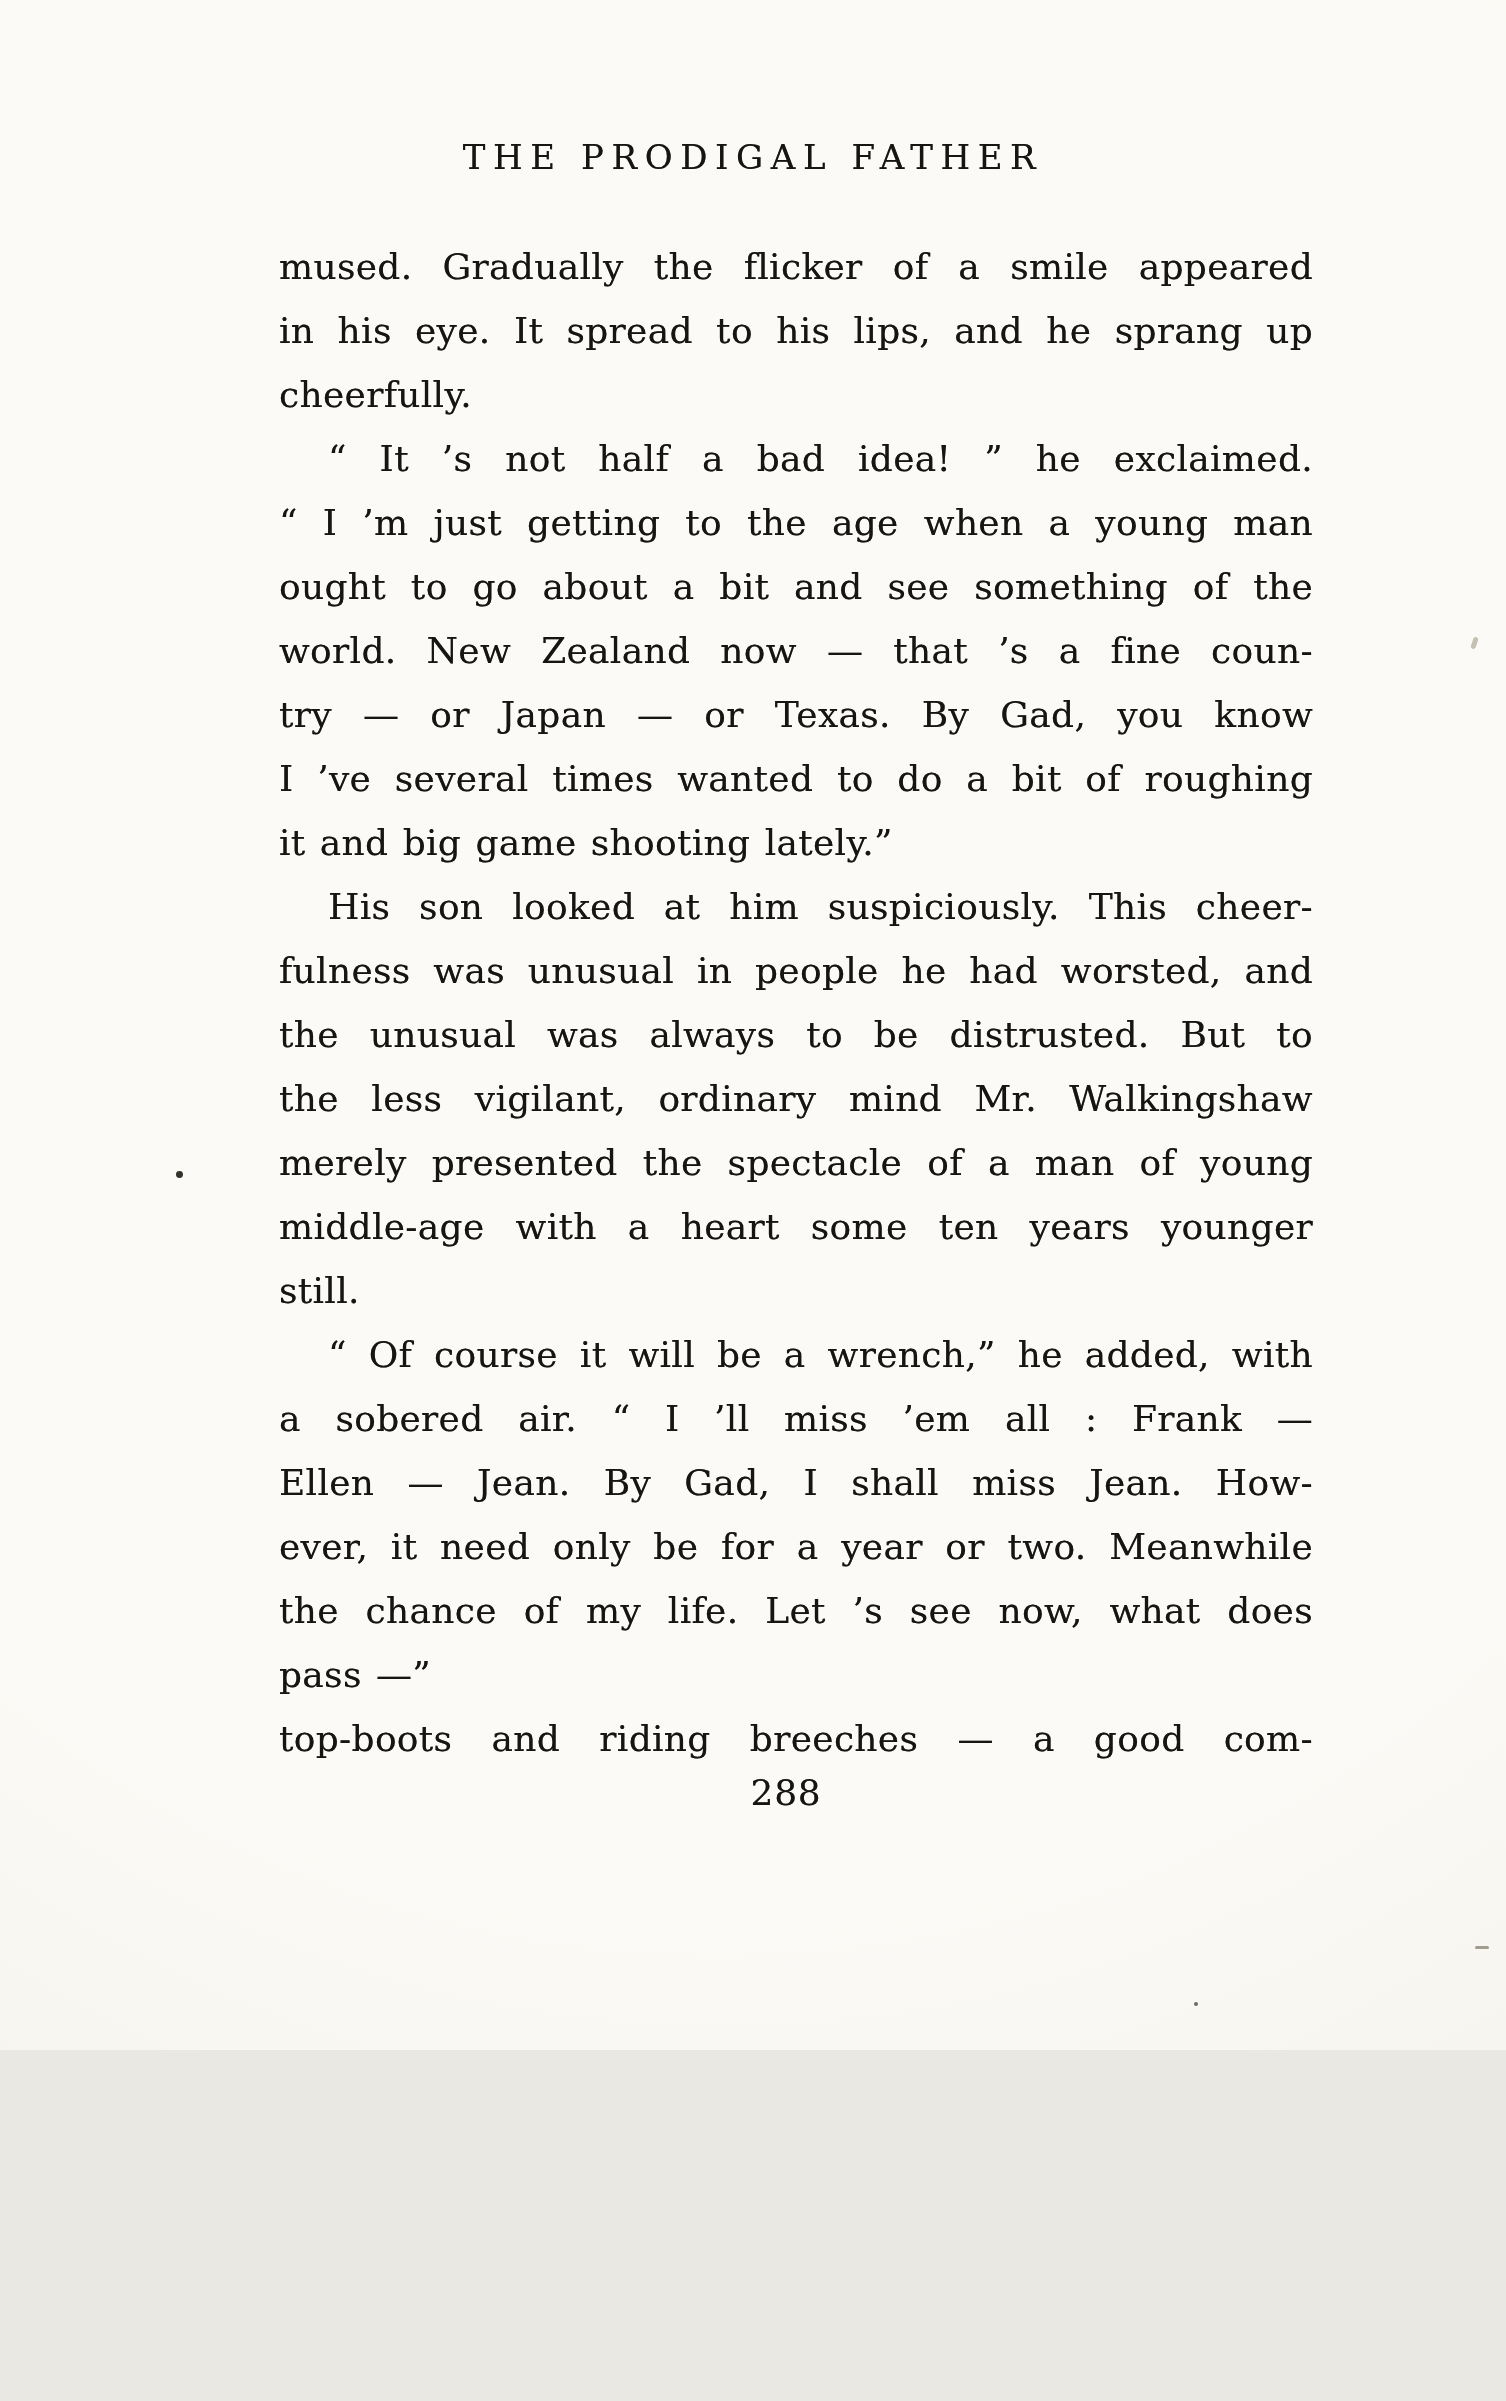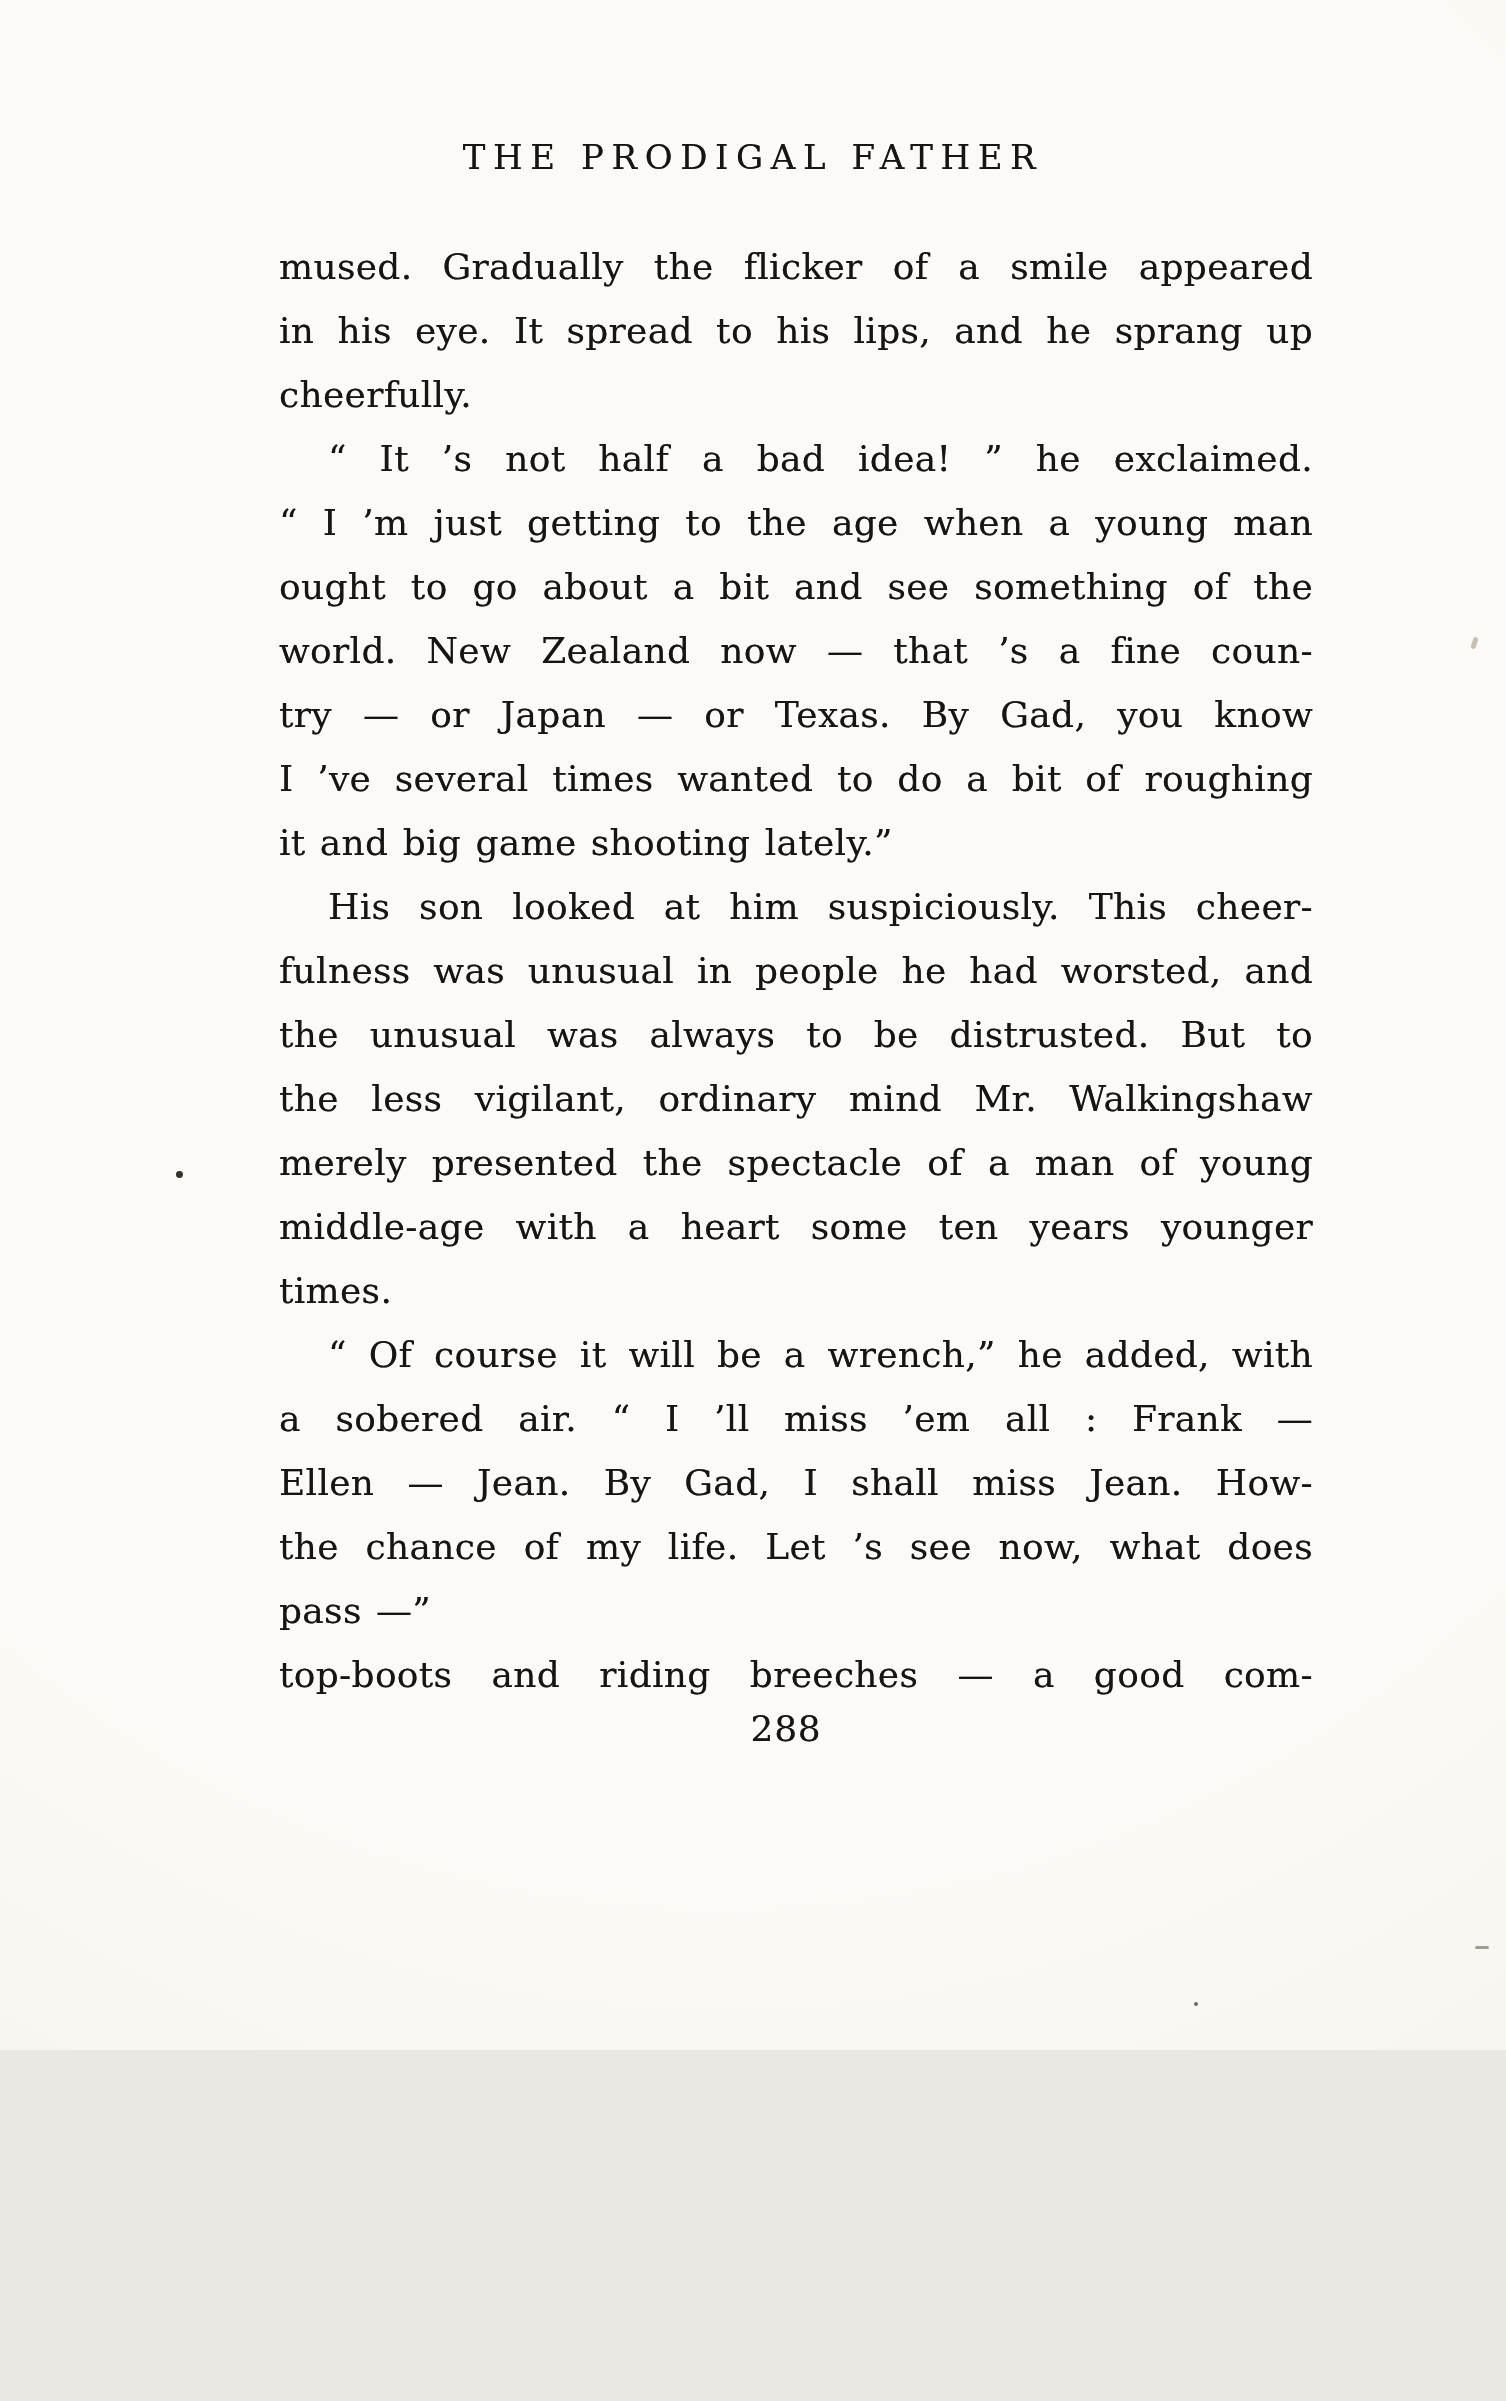--- a/index.html
+++ b/index.html
@@ -86,24 +86,25 @@
     <div class="line just">world.  New Zealand now — that ’s a fine coun-</div>
     <div class="line just">try — or Japan — or Texas.  By Gad, you know</div>
     <div class="line just">I ’ve several times wanted to do a bit of roughing</div>
     <div class="line">it and big game shooting lately.”</div>
     <div class="line just indent">His son looked at him suspiciously.  This cheer-</div>
     <div class="line just">fulness was unusual in people he had worsted, and</div>
     <div class="line just">the unusual was always to be distrusted.  But to</div>
     <div class="line just">the less vigilant, ordinary mind Mr. Walkingshaw</div>
     <div class="line just">merely presented the spectacle of a man of young</div>
     <div class="line just">middle-age with a heart some ten years younger</div>
-    <div class="line">times.</div>
+    <div class="line">still.</div>
     <div class="line just indent">“ Of course it will be a wrench,” he added, with</div>
     <div class="line just">a sobered air.  “ I ’ll miss ’em all :  Frank —</div>
     <div class="line just">Ellen — Jean.  By Gad, I shall miss Jean.  How-</div>
+    <div class="line just">ever, it need only be for a year or two.  Meanwhile</div>
     <div class="line just">the chance of my life.  Let ’s see now, what does</div>
     <div class="line">pass —”</div>
     <div class="line just">top-boots and riding breeches — a good com-</div>
   </div>
 
   <div class="page-number">288</div>
 
   <div class="speck speck-dot" style="left:176px;  top:1171px;"></div>
   <div class="speck speck-smudge" style="left:1472px; top:637px;"></div>
   <div class="speck speck-dash" style="left:1475px; top:1946px;"></div>

